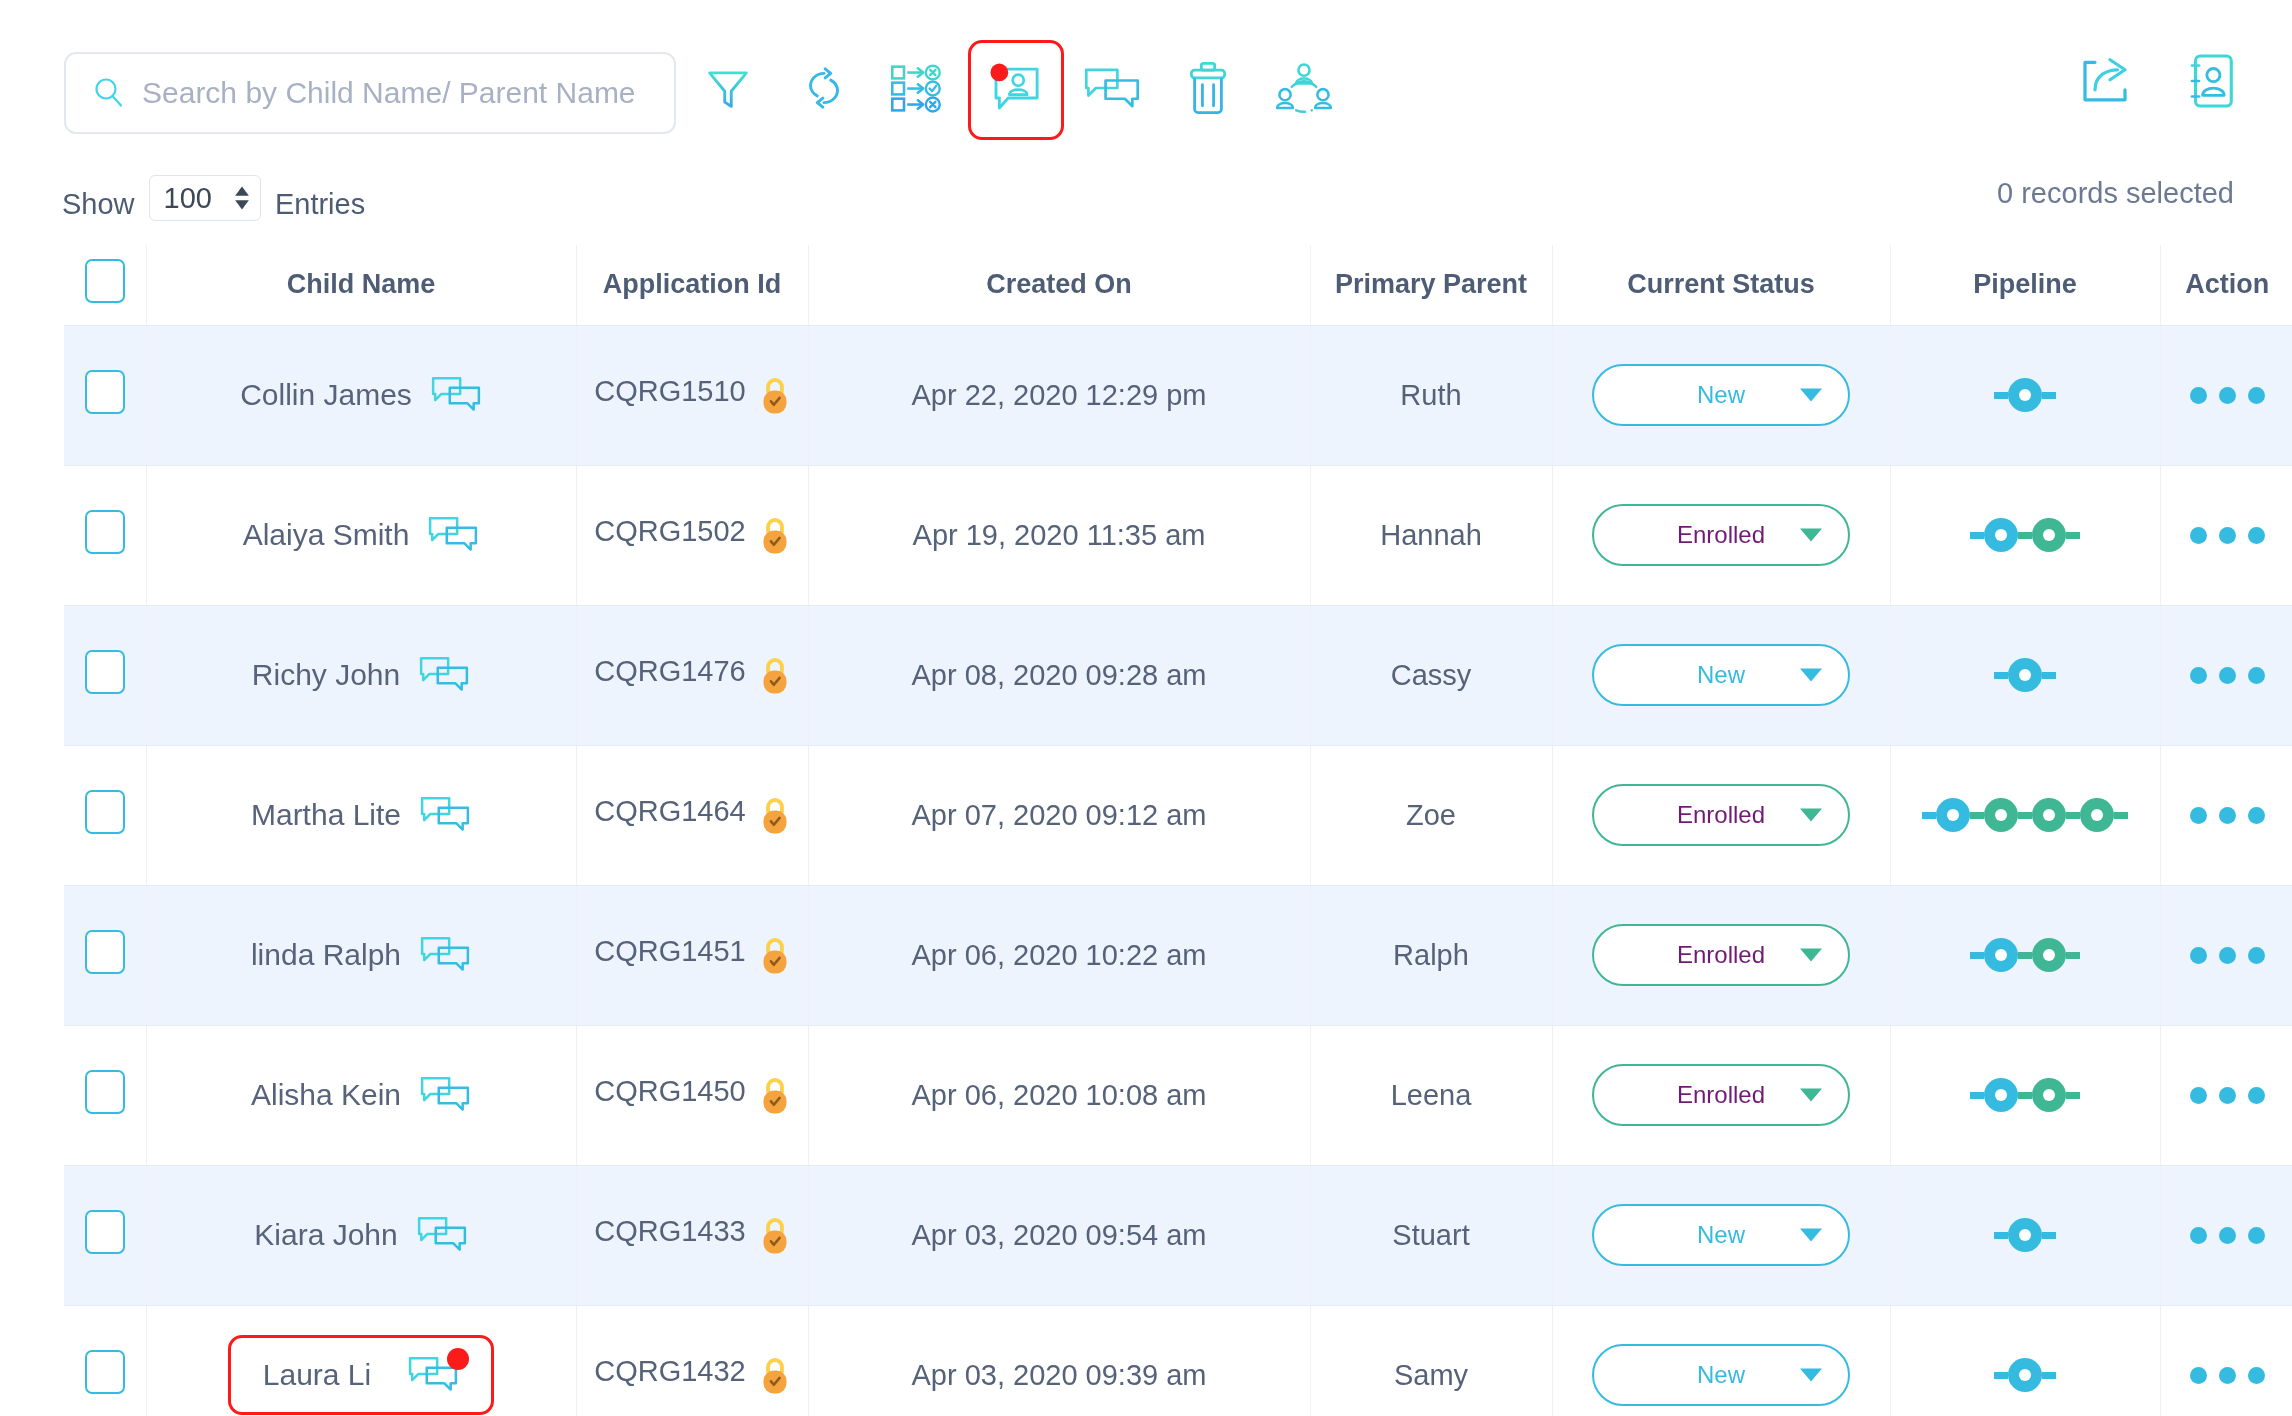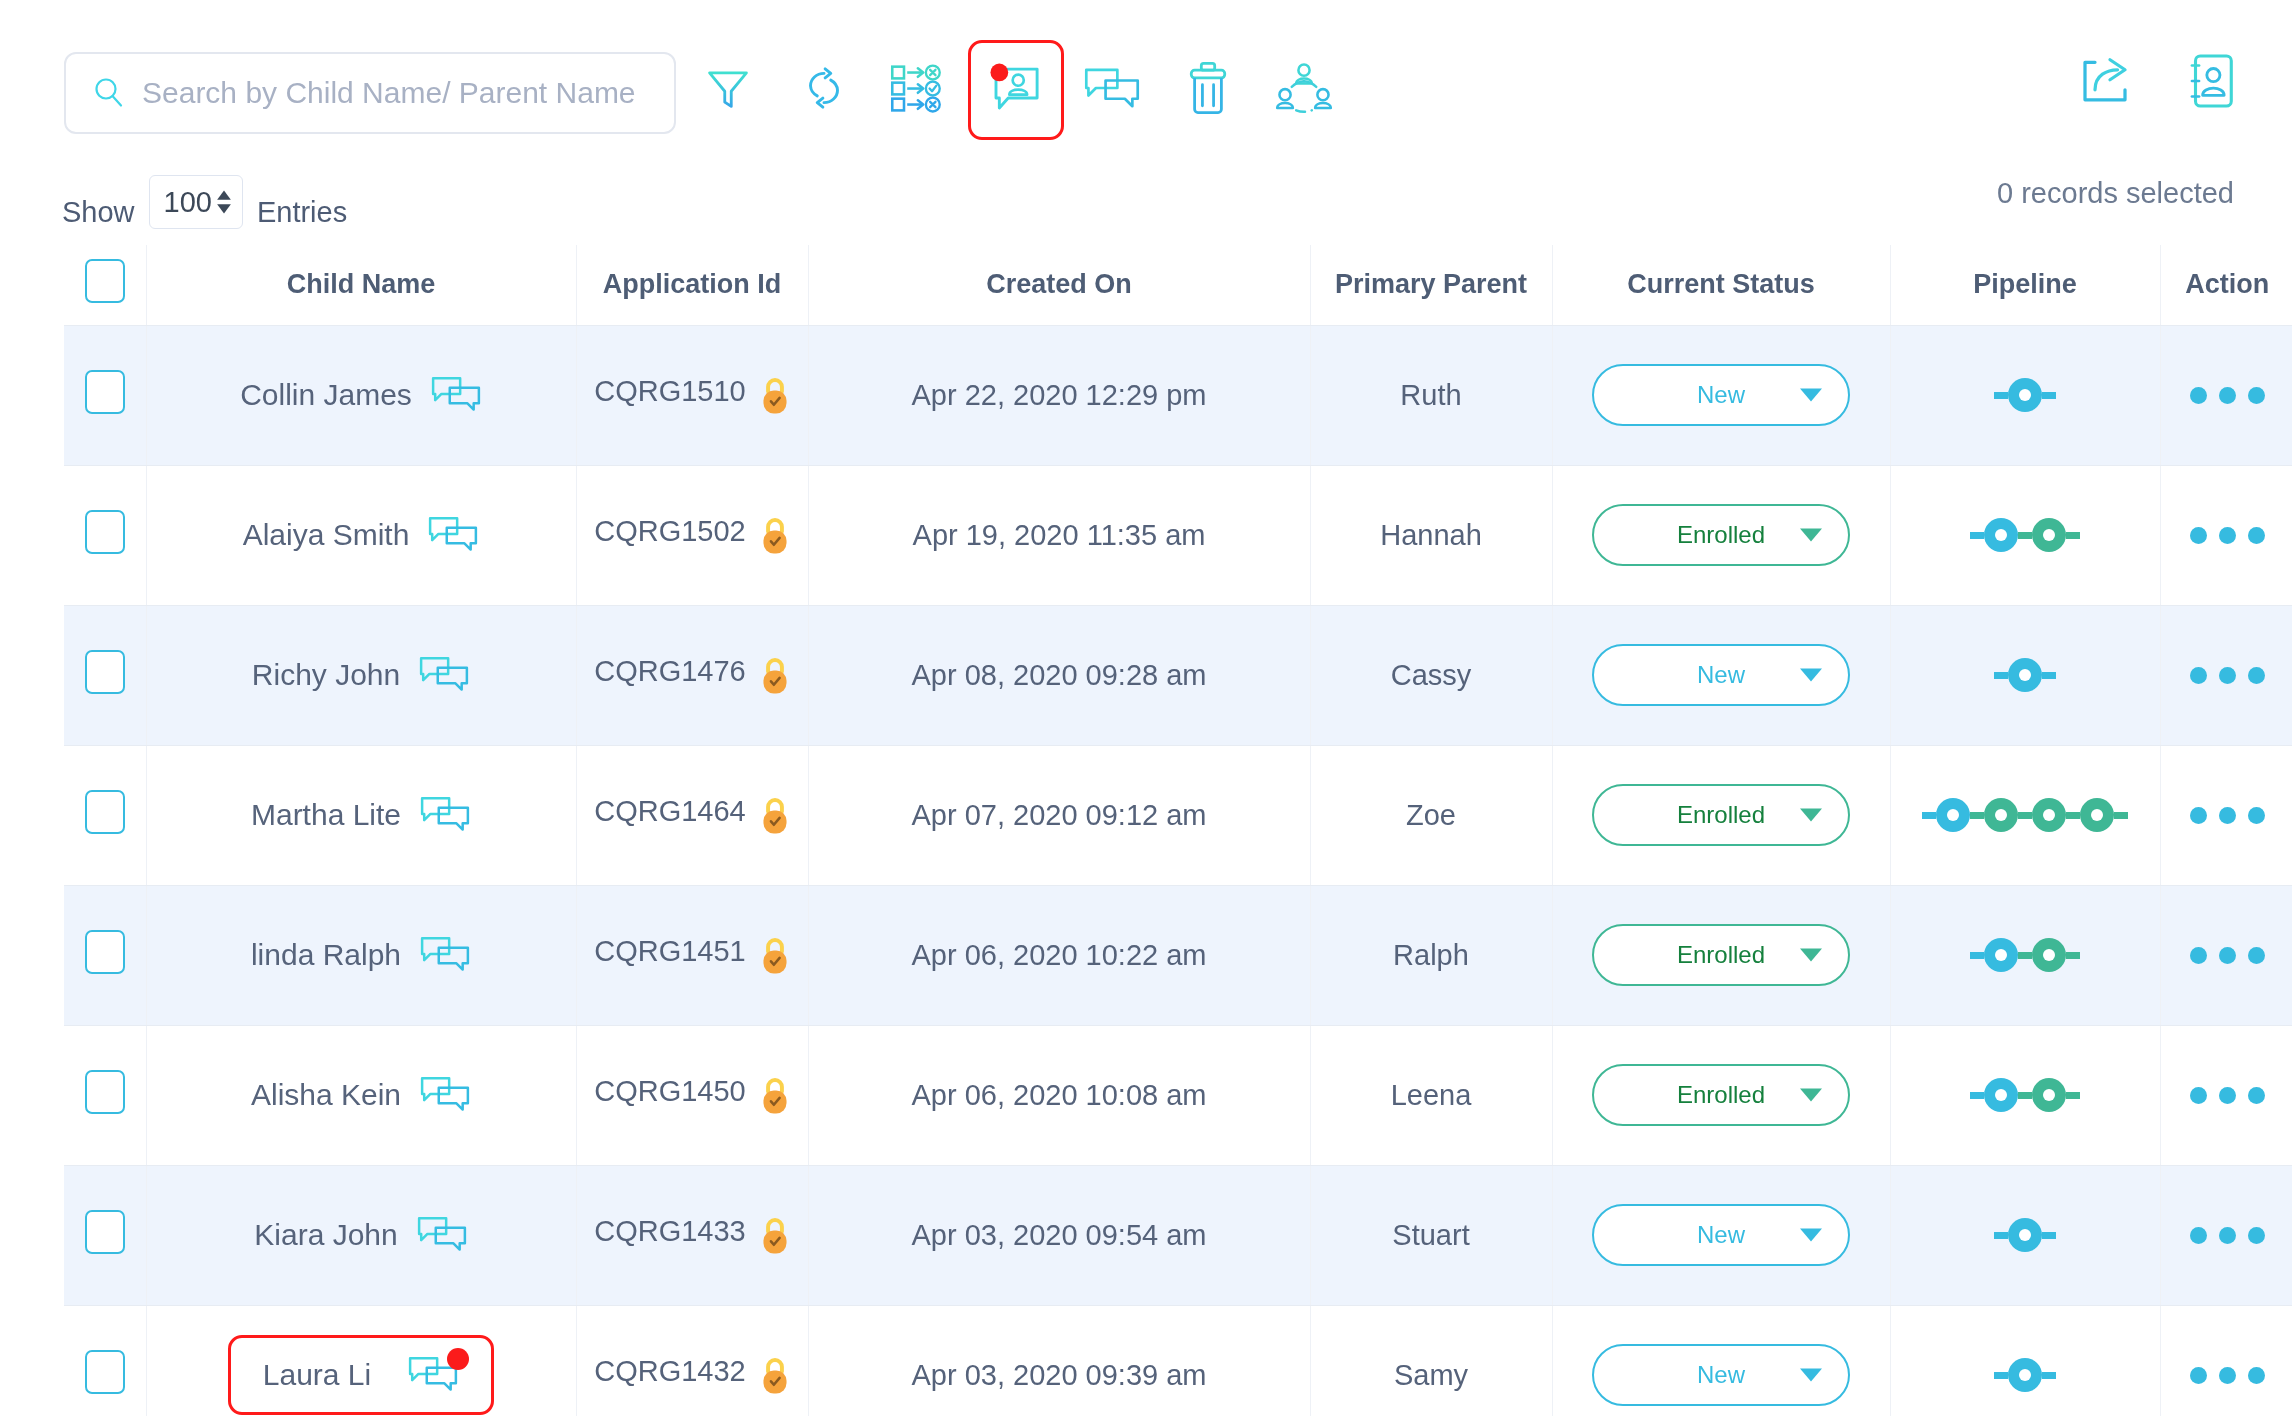--- a/index.html
+++ b/index.html
@@ -56,22 +56,22 @@
   .entries-bar {
     position: absolute; left: 0; top: 175px; width: 2292px; height: 65px;
   }
   .entries-left {
     position: absolute; left: 62px; top: 0px;
     display: flex; align-items: flex-end; gap: 14px;
     font-size: 29px; color: #4d5b74;
   }
   .entries-select {
     border: 1px solid #dfe5f0; border-radius: 6px; background: #fff;
-    height: 54px; padding: 0 10px 0 14px;
-    display: flex; align-items: center; gap: 4px;
+    height: 46px; padding: 0 10px 0 14px;
+    display: flex; align-items: center; gap: 22px;
     font-size: 29px; color: #3c4858; cursor: pointer;
   }
   .spinner-arrows { display:flex; flex-direction:column; gap:3px; }
   .records-selected {
     position: absolute; right: 58px; top: 2px;
     font-size: 29px; color: #6c7a91;
   }
 
   
   .table-wrap { position: absolute; left: 64px; top: 245px; width: 2182px; }
@@ -123,21 +123,21 @@
 
   .appid-cell { display:flex; align-items:flex-start; justify-content:center; gap: 14px; }
   .lock { width: 30px; height: 40px; }
 
   .status-pill {
     width: 258px; height: 62px; border-radius: 34px;
     border: 2px solid #36bbe0; background: #fff;
     display: inline-flex; align-items: center; justify-content: center;
     position: relative; font-size: 24px; color: #36bbe0; cursor: pointer;
   }
-  .status-pill.green { border-color: #3fb795; color: #15803d; }
+  .status-pill.green { border-color: #3fb795; color: #701a75; }
   .caret {
     position: absolute; right: 26px; top: 50%; transform: translateY(-50%);
     width: 0; height: 0; border-left: 11px solid transparent; border-right: 11px solid transparent;
     border-top: 13px solid #36bbe0;
   }
   .status-pill.green .caret { border-top-color: #3fb795; }
 
   .pipeline { display: flex; align-items: center; justify-content: center; }
   .pipe-line { width: 14px; height: 7px; }
   .pipe-node {

